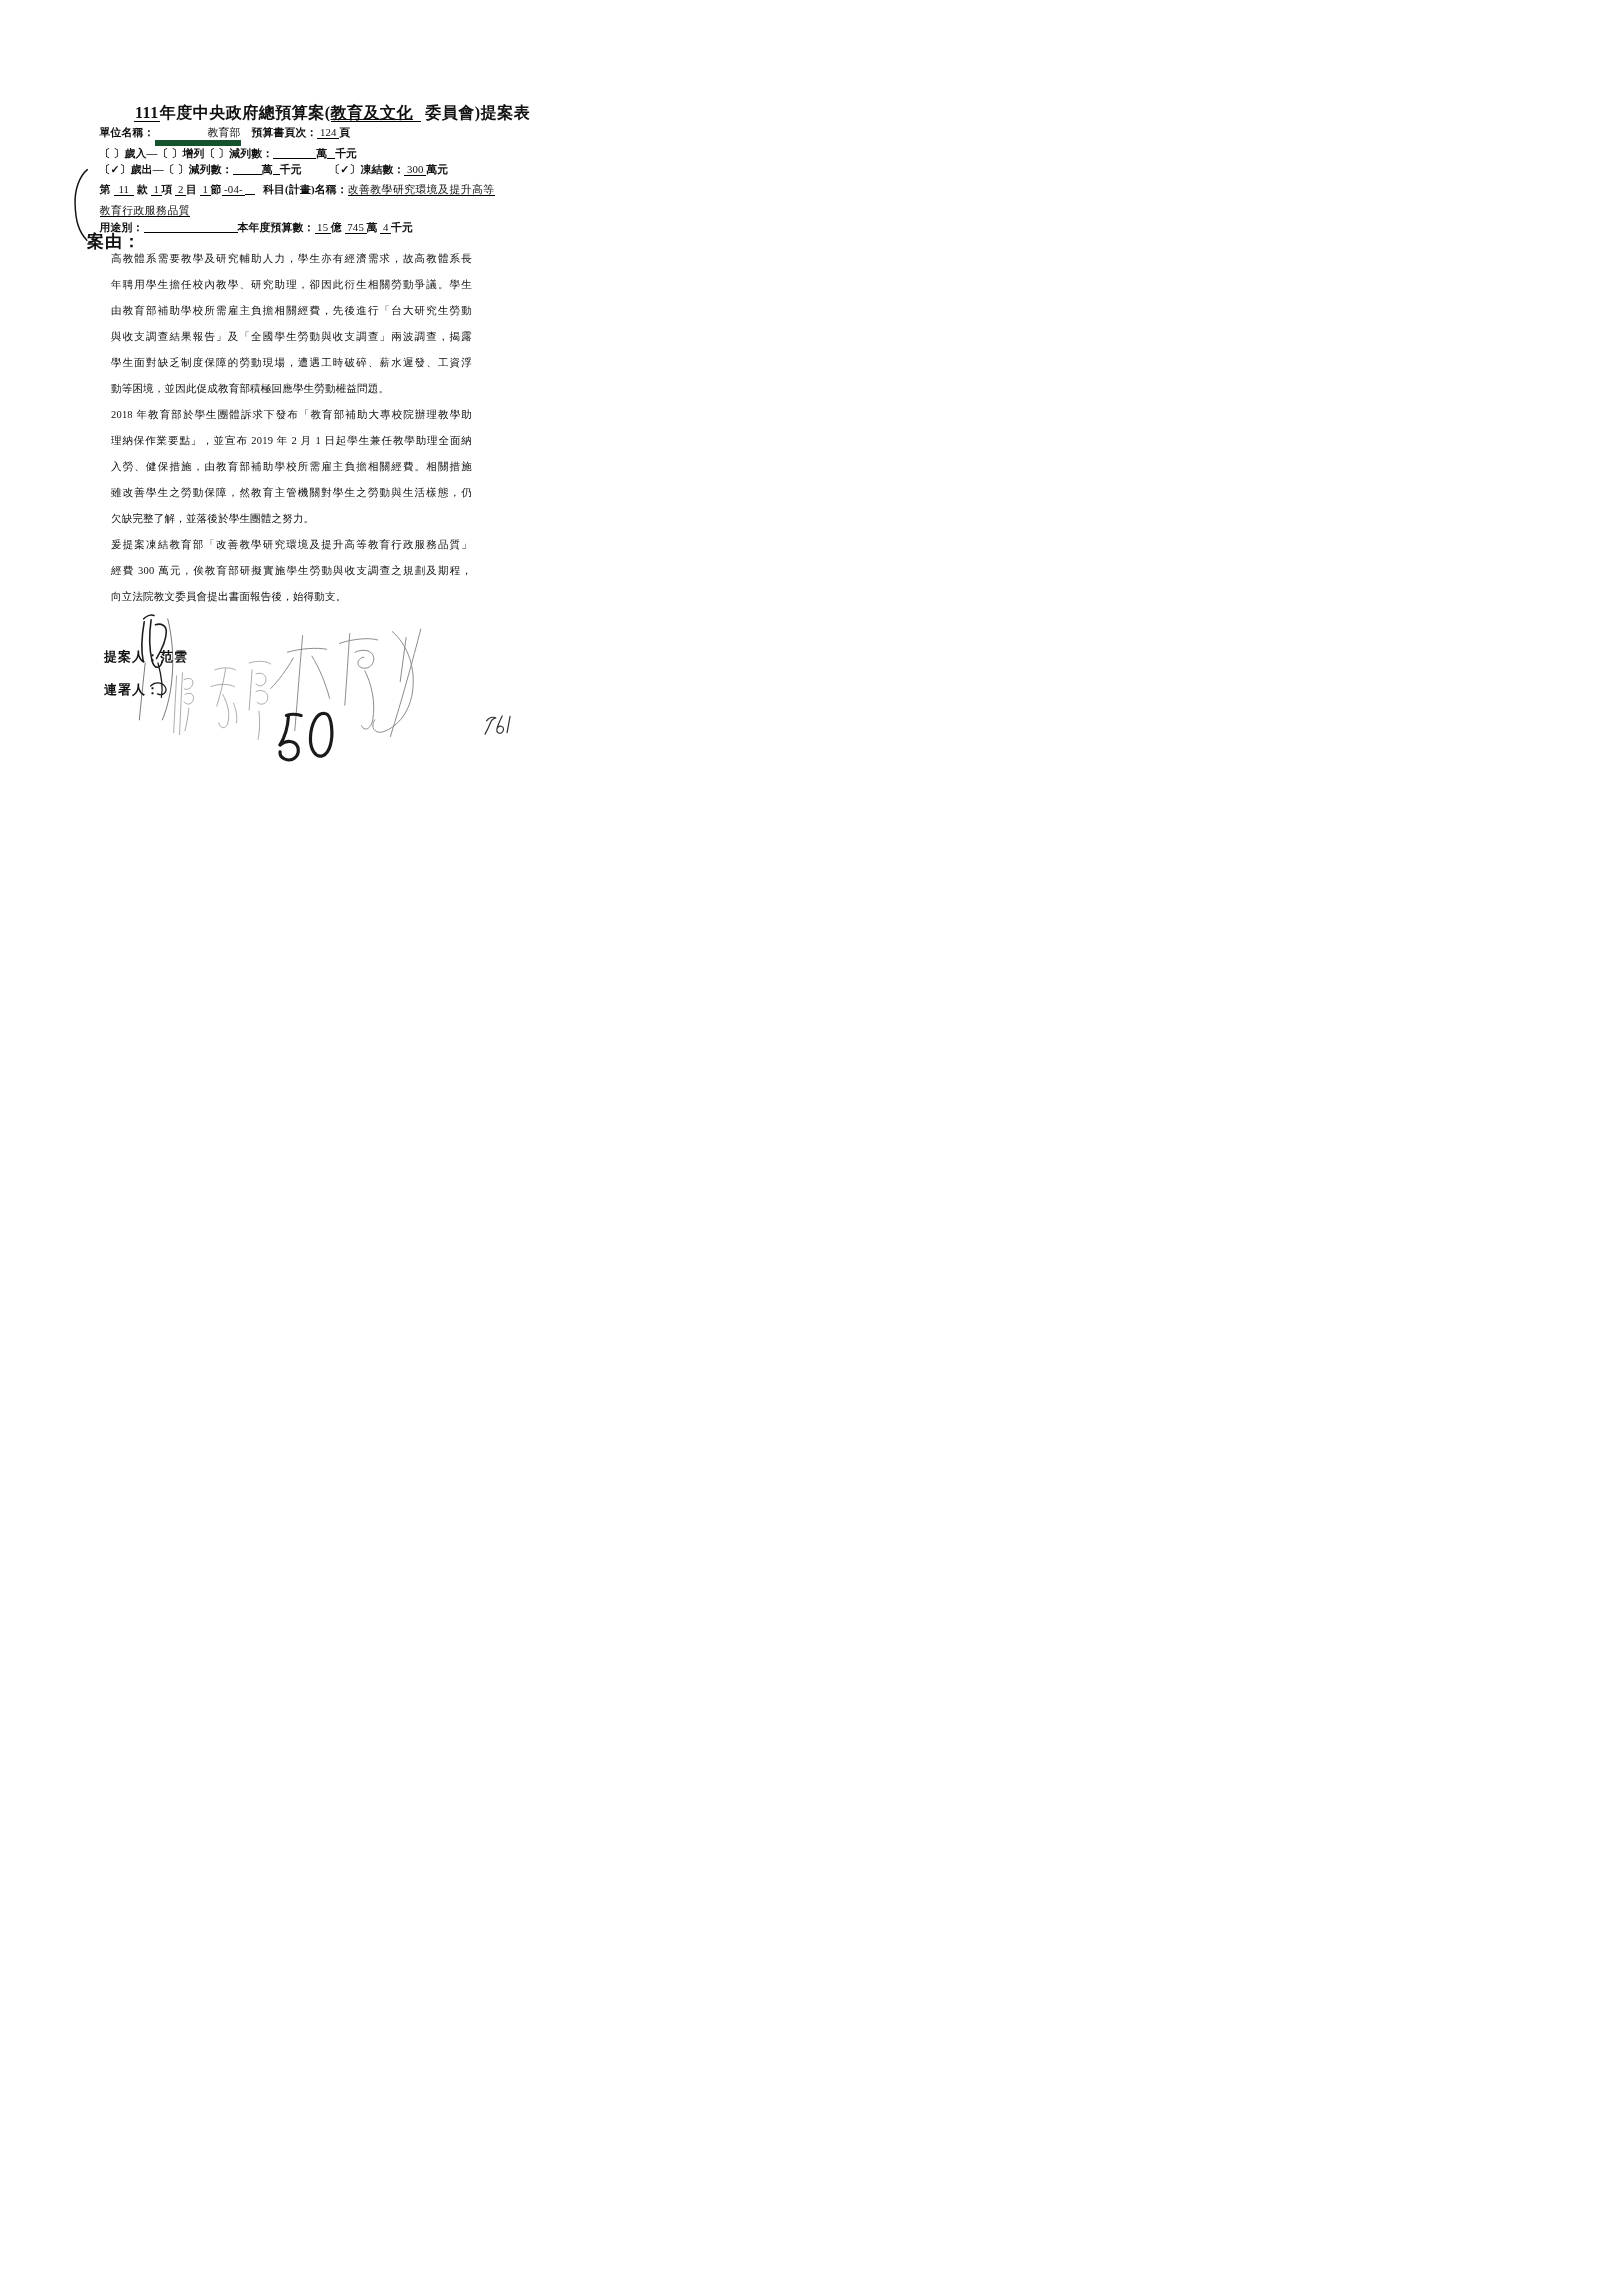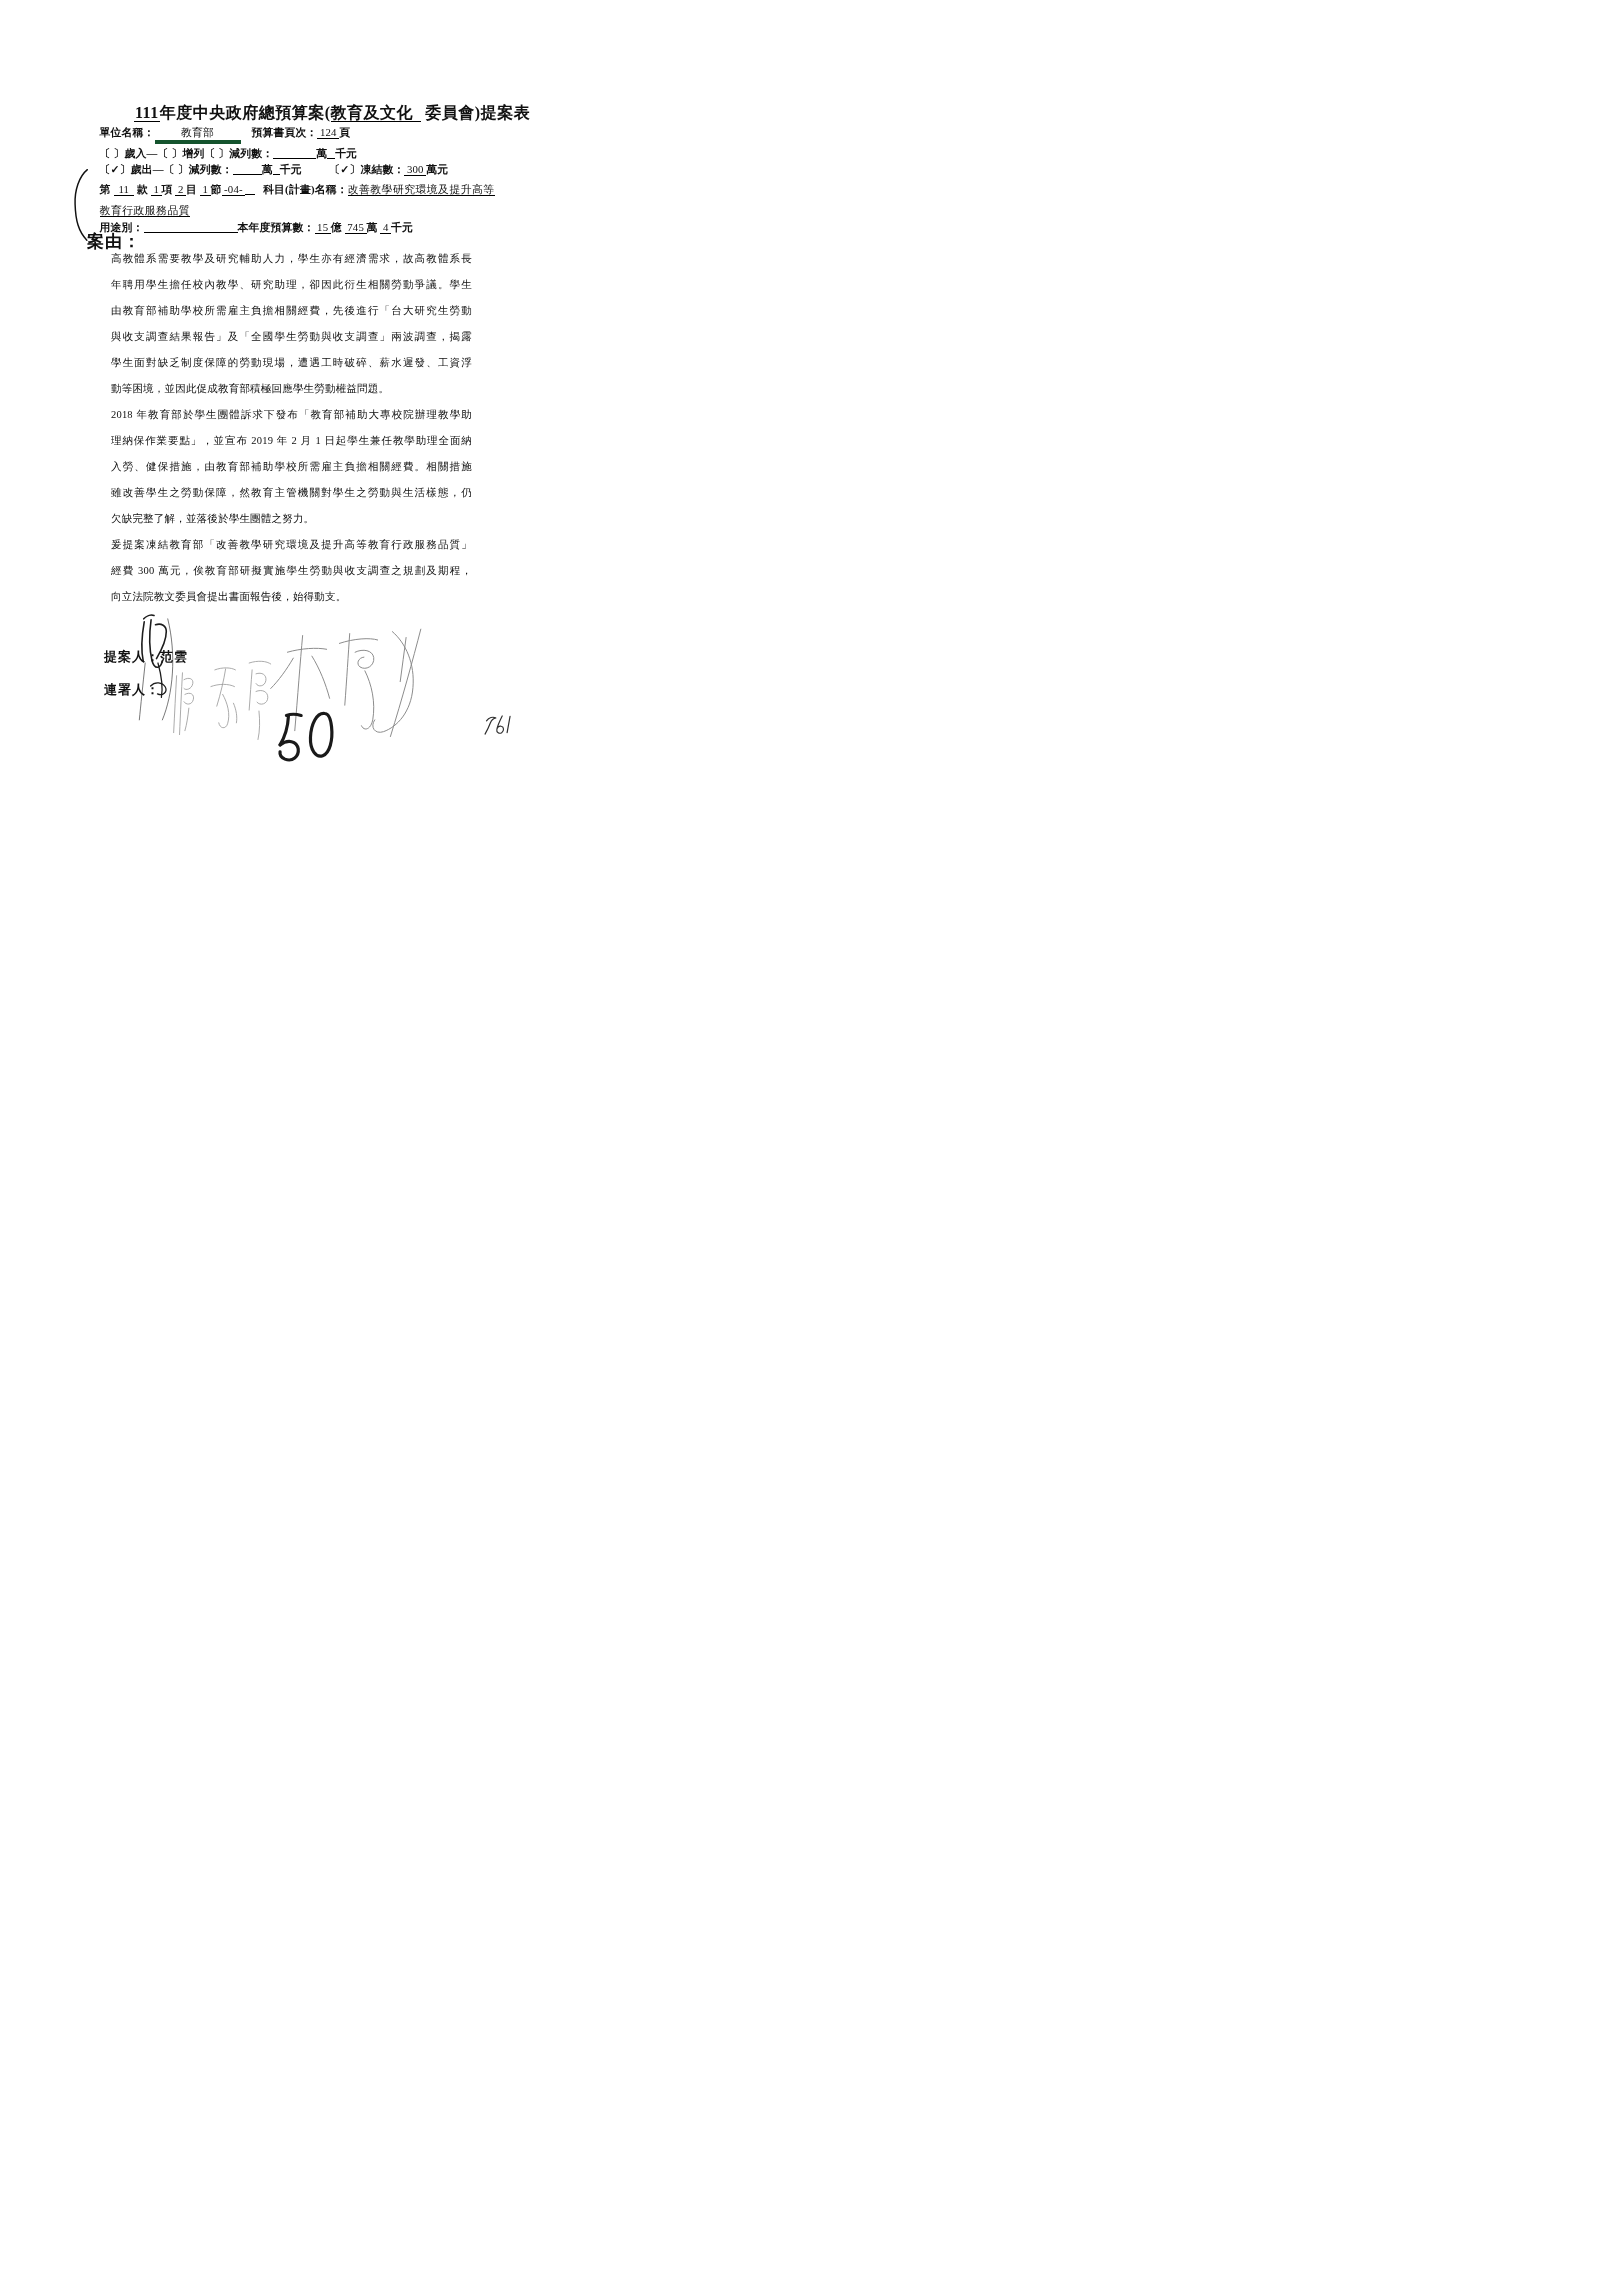--- a/index.html
+++ b/index.html
@@ -1,23 +1,23 @@
 <!DOCTYPE html>
 <html style="font-size:7.8px"><head>
 <meta charset="utf-8">
 <style>
   html,body{margin:0;padding:0;background:#ffffff;}
   .page{position:relative;width:541px;height:765px;background:#ffffff;overflow:hidden;
         font-family:"Liberation Serif","DejaVu Serif",serif;color:#101010;}
   .abs{position:absolute;}
   .title{left:116px;top:85px;font-size:16px;font-weight:700;letter-spacing:0.5px;white-space:pre;}
   .uy{border-bottom:1.5px solid #000;padding:0 1px;}
-  .uc{border-bottom:1.5px solid #000;padding-right:7.8px;}
+  .uc{border-bottom:1.5px solid #000;padding-right:7.8px;text-decoration:underline;}
   .frow{left:88px;font-size:10.8px;font-weight:700;white-space:pre;letter-spacing:0.2px;}
-  .fill{display:inline-block;border-bottom:4px solid #14532d;text-align:center;font-weight:400;}
+  .fill{display:inline-block;border-bottom:6px solid #14532d;text-align:right;font-weight:400;}
   .blank{display:inline-block;border-bottom:1px solid #000;height:1.05em;vertical-align:-0.18em;}
   .nu{border-bottom:1px solid #000;font-weight:400;padding:0 2.5px;}
   .subj{border-bottom:1px solid #000;font-weight:400;letter-spacing:0.5px;}
   .ml22{margin-left:10.8px;} .ml38{margin-left:8px;} .ml56{margin-left:27.5px;}
   .w176{width:86px;} .w88{width:43px;} .w16{width:7.8px;} .w60{width:29px;}
   .w14{width:6.9px;} .w20{width:9.8px;} .w192{width:94px;}
   .heading{left:87px;top:230px;font-size:17px;font-weight:700;letter-spacing:1px;}
   .body{left:87px;top:246px;width:385px;font-size:10.5px;line-height:26px;letter-spacing:0.2px;}
   .jl{text-align:justify;text-align-last:justify;margin-left:24px;}
   .jl.last{text-align-last:left;}

